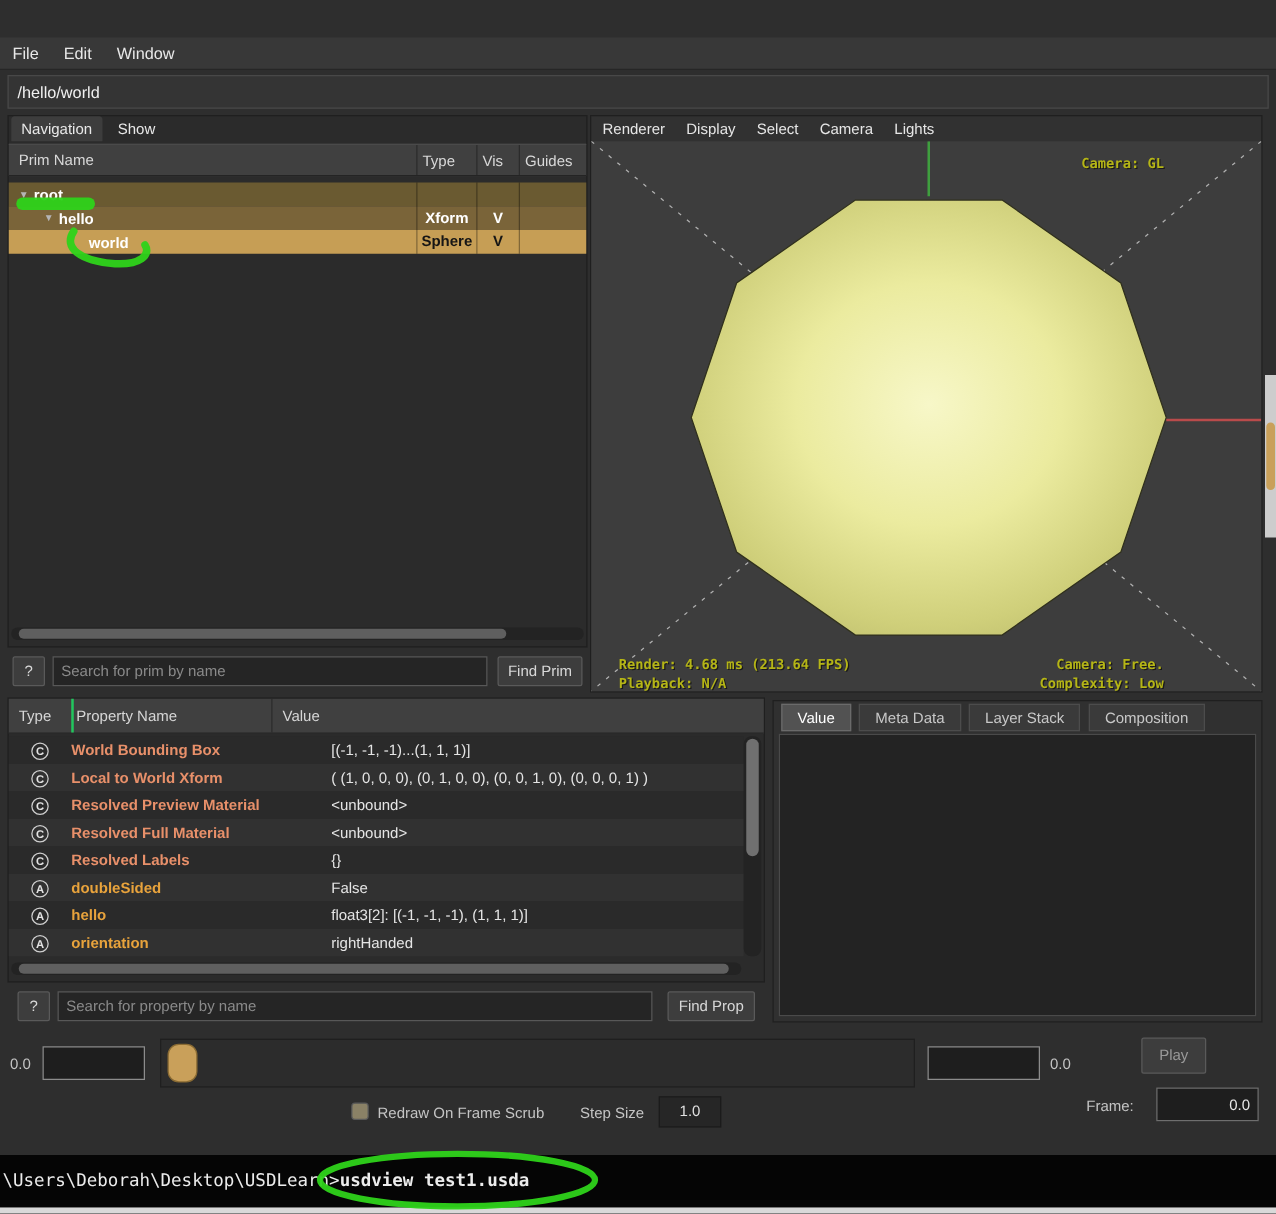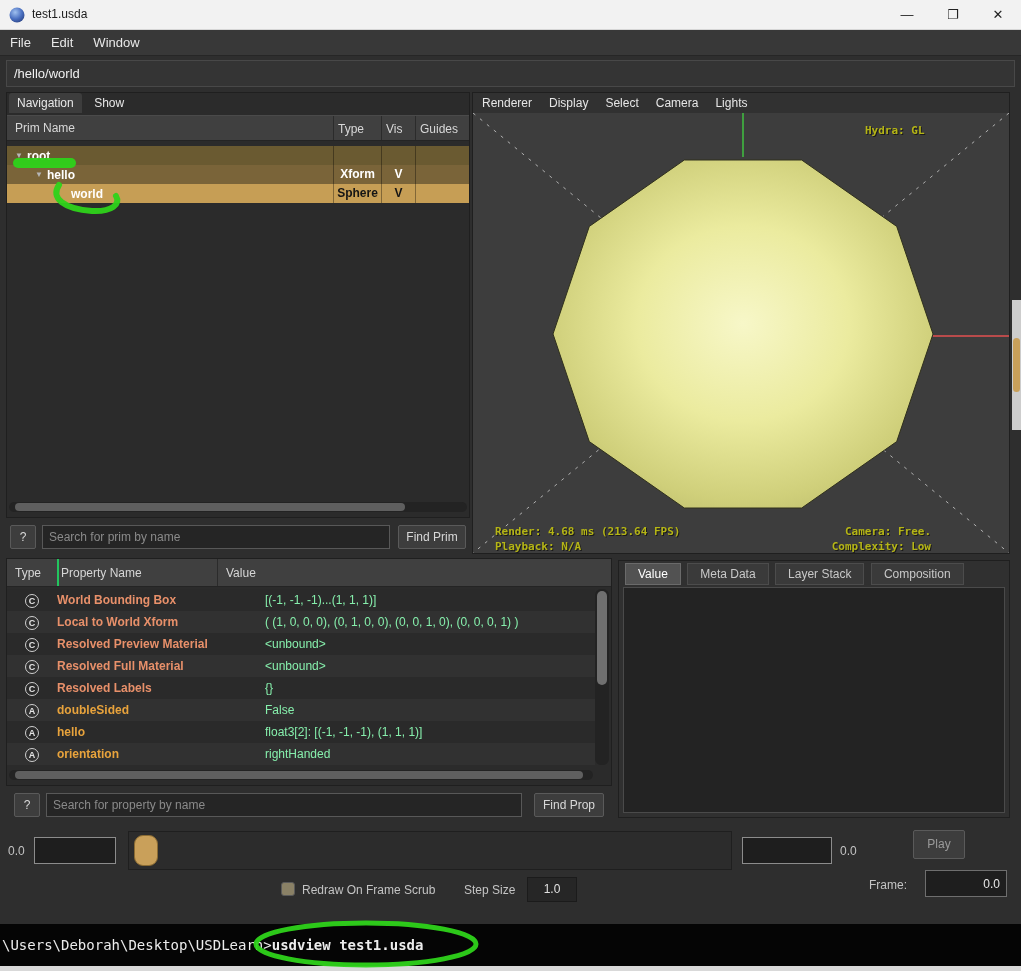--- a/index.html
+++ b/index.html
@@ -68,21 +68,21 @@
   .prop-row { display:flex; height:22px; align-items:center; font-size:12px; }
   .prop-row:nth-child(odd) { background:#2a2a2a; }
   .prop-row:nth-child(even) { background:#313131; }
   .pcell-icon { width:50px; text-align:center; }
   .pcell-name { width:160px; font-weight:bold; }
   .pcell-value { flex:1; white-space:nowrap; overflow:hidden; }
   .circ-icon { display:inline-block; width:14px; height:14px; border:1px solid #cfcfcf;
     border-radius:50%; color:#e4e4e4; font-size:9px; font-weight:bold; line-height:13px; text-align:center; }
   .name-computed { color:#e8906a; }
   .name-attr { color:#e8a33c; }
-  .pcell-value { color:#86efac;padding-left:48px; }
+  .pcell-value { color:#e5e5e5;padding-left:48px; }
 
   
   .dtab { display:inline-block; font-size:12px; padding:3px 12px; color:#c8c8c8;
     background:#3a3a3a; border:1px solid #4c4c4c; margin-right:2px; cursor:default; }
   .dtab.active { background:#525252; color:#ffffff; border-color:#6a6a6a; }
 
   
   .tl-input { background:#1e1e1e; border:1px solid #8c8c8c; color:#e8e8e8;
     font-size:12px; font-family:"Liberation Sans",sans-serif; padding:0 6px; }
   .lbl { color:#c4c4c4; font-size:12px; position:absolute; }
@@ -94,36 +94,20 @@
   .terminal .cmd { font-weight:600; }
   .bottom-strip { position:absolute; left:0; top:966px; width:1021px; height:5px; background:#d9d9d9; }
 
   .annot { position:absolute; left:0; top:0; pointer-events:none; z-index:60; }
 </style>
 </head>
 <body>
 
 <div class="app">
 
-  <div class="titlebar">
-    <svg class="abs" style="left:9px;top:7px;" width="16" height="16">
-      <defs>
-          <radialGradient id="appic" cx="38%" cy="32%" r="75%">
-        <stop offset="0%" stop-color="#9fc0ef"></stop>
-            <stop offset="60%" stop-color="#4a6fc0"></stop>
-            <stop offset="100%" stop-color="#2c4586"></stop>
-      </radialGradient>
-        </defs>
-      <circle cx="8" cy="8" r="7.5" fill="url(#appic)"></circle>
-    </svg>
-    <span class="title">test1.usda</span>
-    <div class="winbtn" style="left:884px;">—</div>
-    <div class="winbtn" style="left:930px;">❐</div>
-    <div class="winbtn" style="left:975px;">✕</div>
-  </div>
 
   <div class="menubar">
     <span>File</span>
     <span>Edit</span>
     <span>Window</span>
   </div>
 
   <div class="pathfield">/hello/world</div>
 
   <div class="panel" style="left:6px; top:92px; width:464px; height:426px;">
@@ -200,21 +184,21 @@
           </radialGradient>
         </defs>
         <line x1="0" y1="0" x2="536" y2="440" stroke="#d8d8d8" stroke-width="1" stroke-dasharray="3 6" opacity="0.75"></line>
         <line x1="536" y1="0" x2="0" y2="440" stroke="#d8d8d8" stroke-width="1" stroke-dasharray="3 6" opacity="0.75"></line>
         <line x1="270" y1="0" x2="270" y2="44" stroke="#3f9f3f" stroke-width="2"></line>
         <polygon points="328.7,47.0 423.7,113.4 460,221 423.7,328.6 328.7,395.0 211.3,395.0 116.3,328.6 80,221 116.3,113.4 211.3,47.0" fill="url(#sphg)" stroke="#30301c" stroke-width="1"></polygon>
         <line x1="460" y1="223" x2="536" y2="223" stroke="#b94b4b" stroke-width="2"></line>
       </svg>
     </div>
 
-    <div class="hud" style="left:392px; top:31px;">Hydra: GL</div>
+    <div class="hud" style="left:392px; top:31px;">Camera: GL</div>
     <div class="hud" style="left:22px; top:432px;">Render: 4.68 ms (213.64 FPS)</div>
     <div class="hud" style="left:22px; top:447px;">Playback: N/A</div>
     <div class="hud" style="right:78px; top:432px; text-align:right;">Camera: Free.</div>
     <div class="hud" style="right:78px; top:447px; text-align:right;">Complexity: Low</div>
   </div>
 
   <div class="panel" style="left:6px; top:558px; width:606px; height:228px;">
     <div class="prop-header">
       <span style="width:50px; padding-left:8px;">Type</span>
       <span style="width:160px; border-left:2px solid #22c55e; padding-left:2px; height:100%; line-height:28px;">Property Name</span>

